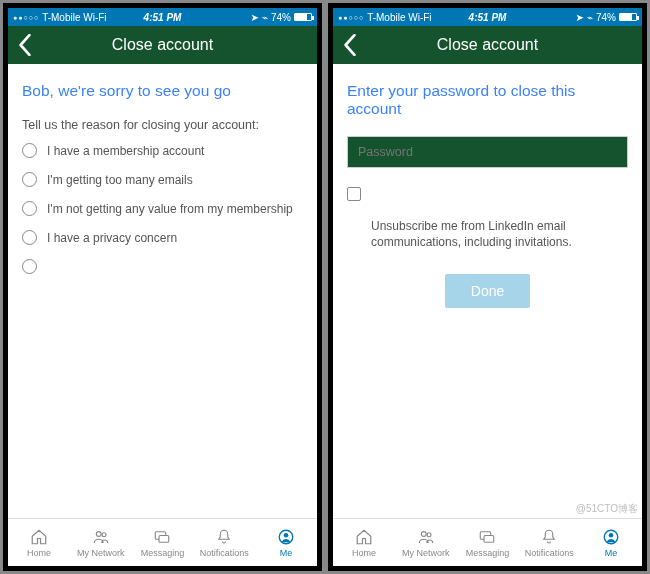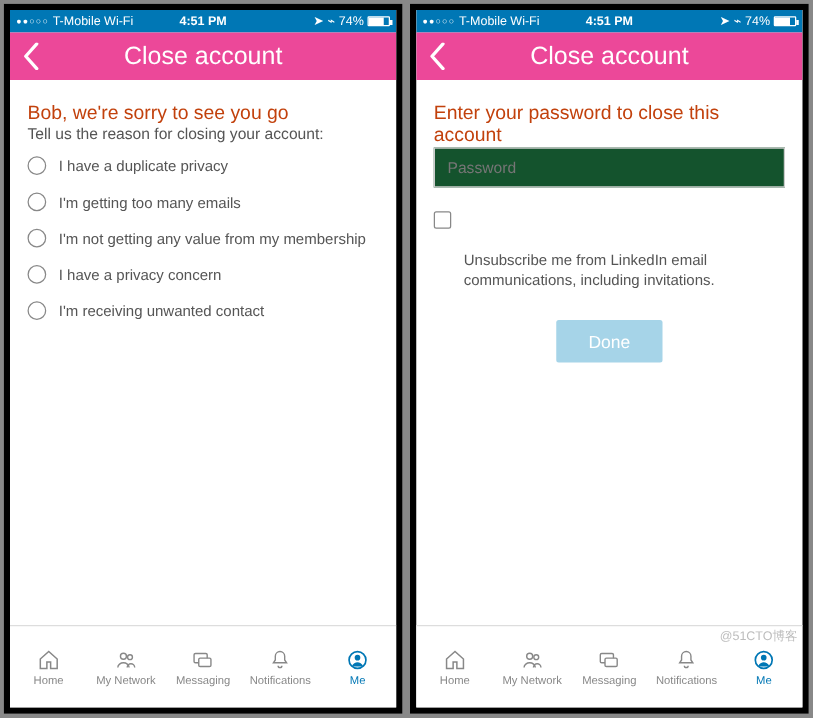--- a/index.html
+++ b/index.html
@@ -22,43 +22,43 @@
   .statusbar {
     height: 18px;
     background: #0077b5;
     color: #fff;
     font-size: 10px;
     display: flex; align-items: center;
     padding: 0 5px;
     justify-content: space-between;
   }
   .sb-left, .sb-right { display: flex; align-items: center; gap: 3px; }
-  .sb-center { position: absolute; left: 50%; transform: translateX(-50%); font-weight: 600; }
+  .sb-center { position: absolute; left: 50%; transform: translateX(-50%); font-weight: 600; font-style: italic; }
   .dots { letter-spacing: 1px; font-size: 7px; }
   .battery {
     width: 18px; height: 8px; border: 1px solid #fff; border-radius: 1px;
     position: relative; display: inline-block;
   }
   .battery::after { content:""; position:absolute; right:-3px; top:2px; width:2px; height:4px; background:#fff; }
   .battery i { display:block; height:100%; width:74%; background:#fff; }
   
   .navhdr {
-    height: 38px; background: #ec4899; color: #fff;
+    height: 38px; background: #14532d; color: #fff;
     display: flex; align-items: center; justify-content: center;
     position: relative;
-    font-size: 20px; font-weight: 500;
+    font-size: 16px; font-weight: 500;
   }
   .back {
     position: absolute; left: 6px; top: 50%; transform: translateY(-50%);
     width: 22px; height: 22px; display:flex; align-items:center; justify-content:center;
   }
   .back svg { width: 14px; height: 22px; }
   
   .content { flex: 1 1 auto; padding: 18px 14px 0 14px; color: #4a4a4a; font-size: 13px; }
-  h2.main { color: #c2410c; font-size: 15.5px; font-weight: 400; }
+  h2.main { color: #3b82f6; font-size: 15.5px; font-weight: 400; margin-bottom: 18px; }
   .prompt { font-size: 12.5px; color: #555; margin-bottom: 4px; }
   .opt { display:flex; align-items:center; gap:10px; padding: 7px 0; }
   .radio {
     width: 15px; height: 15px; border: 1.5px solid #888; border-radius: 50%;
     display:flex; align-items:center; justify-content:center; flex: 0 0 15px;
   }
   .radio.sel { border-color: #0077b5; }
   .radio.sel::after { content:""; width:7px; height:7px; border-radius:50%; background:#0077b5; }
   .opt span { font-size: 12px; color:#555; }
   .btn {
@@ -70,21 +70,21 @@
   .btn.disabled { background: #a6d4e8; }
   .pw {
     width: 100%; border: 1px solid #ccc; padding: 8px 10px;
     font-size: 12.5px; color:#999; background:#14532d;
   }
   .cbrow { display:flex; align-items:flex-start; gap:10px; margin-top:18px; }
   .cb { width:14px; height:14px; border:1.5px solid #888; border-radius:2px; flex:0 0 14px; margin-top:1px; }
   .cbrow span { font-size:12px; color:#555; line-height:1.35;margin-top:32px; }
   
   .tabbar {
-    height: 66px; border-top: 1px solid #ddd; background:#fff;
+    height: 48px; border-top: 1px solid #ddd; background:#fff;
     display:flex;
   }
   .tab {
     flex:1; display:flex; flex-direction:column; align-items:center; justify-content:center;
     font-size: 9px; color:#888; gap:2px;
   }
   .tab.active { color:#0077b5; }
   .tab svg { width:20px; height:18px; }
   .watermark {
     position:absolute; right:4px; bottom:50px;
@@ -119,37 +119,36 @@
     </span>
     <span>Close account</span>
   </div>
 
   <div class="content">
     <h2 class="main">Bob, we're sorry to see you go</h2>
     <div class="prompt">Tell us the reason for closing your account:</div>
 
     <div class="opt">
         <div class="radio"></div>
-        <span>I have a duplicate privacy</span>
+        <span>I have a membership account</span>
       </div>
     <div class="opt">
         <div class="radio"></div>
         <span>I'm getting too many emails</span>
       </div>
     <div class="opt">
         <div class="radio"></div>
         <span>I'm not getting any value from my membership</span>
       </div>
     <div class="opt">
         <div class="radio"></div>
         <span>I have a privacy concern</span>
       </div>
     <div class="opt">
         <div class="radio"></div>
-        <span>I'm receiving unwanted contact</span>
       </div>
 
   </div>
 
   <div class="tabbar">
     <div class="tab">
       <svg viewBox="0 0 24 24">
           <path d="M3 11 L12 3 L21 11 V21 H14 V14 H10 V21 H3 Z" fill="none" stroke="#888" stroke-width="1.6"></path>
         </svg>
       <span>Home</span>

